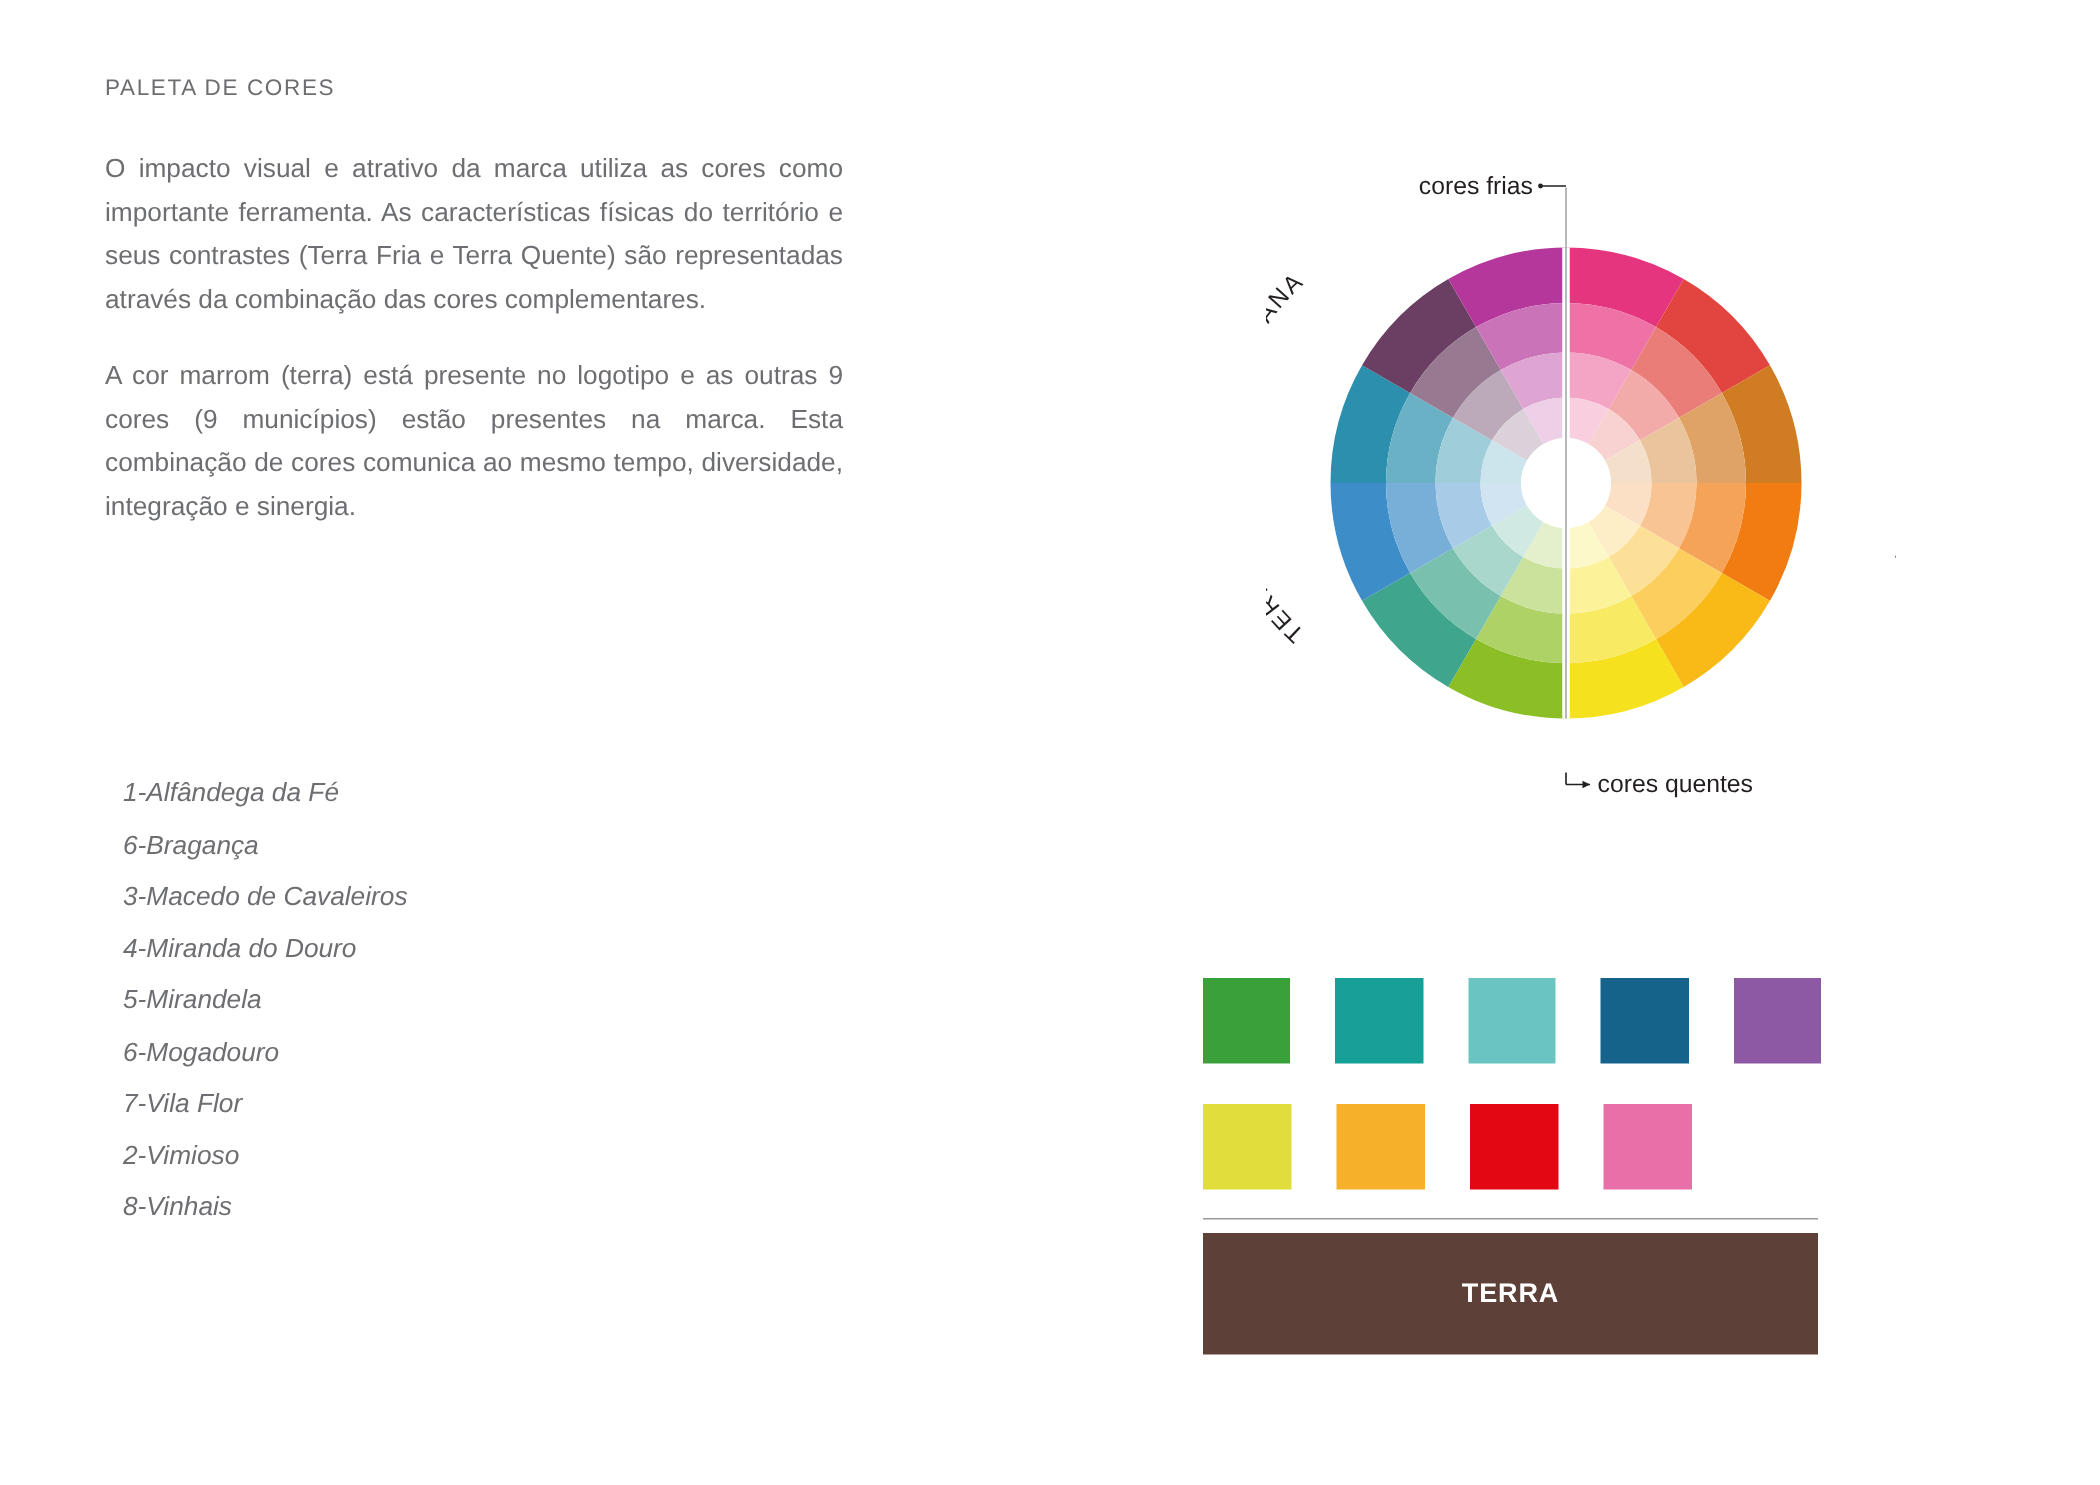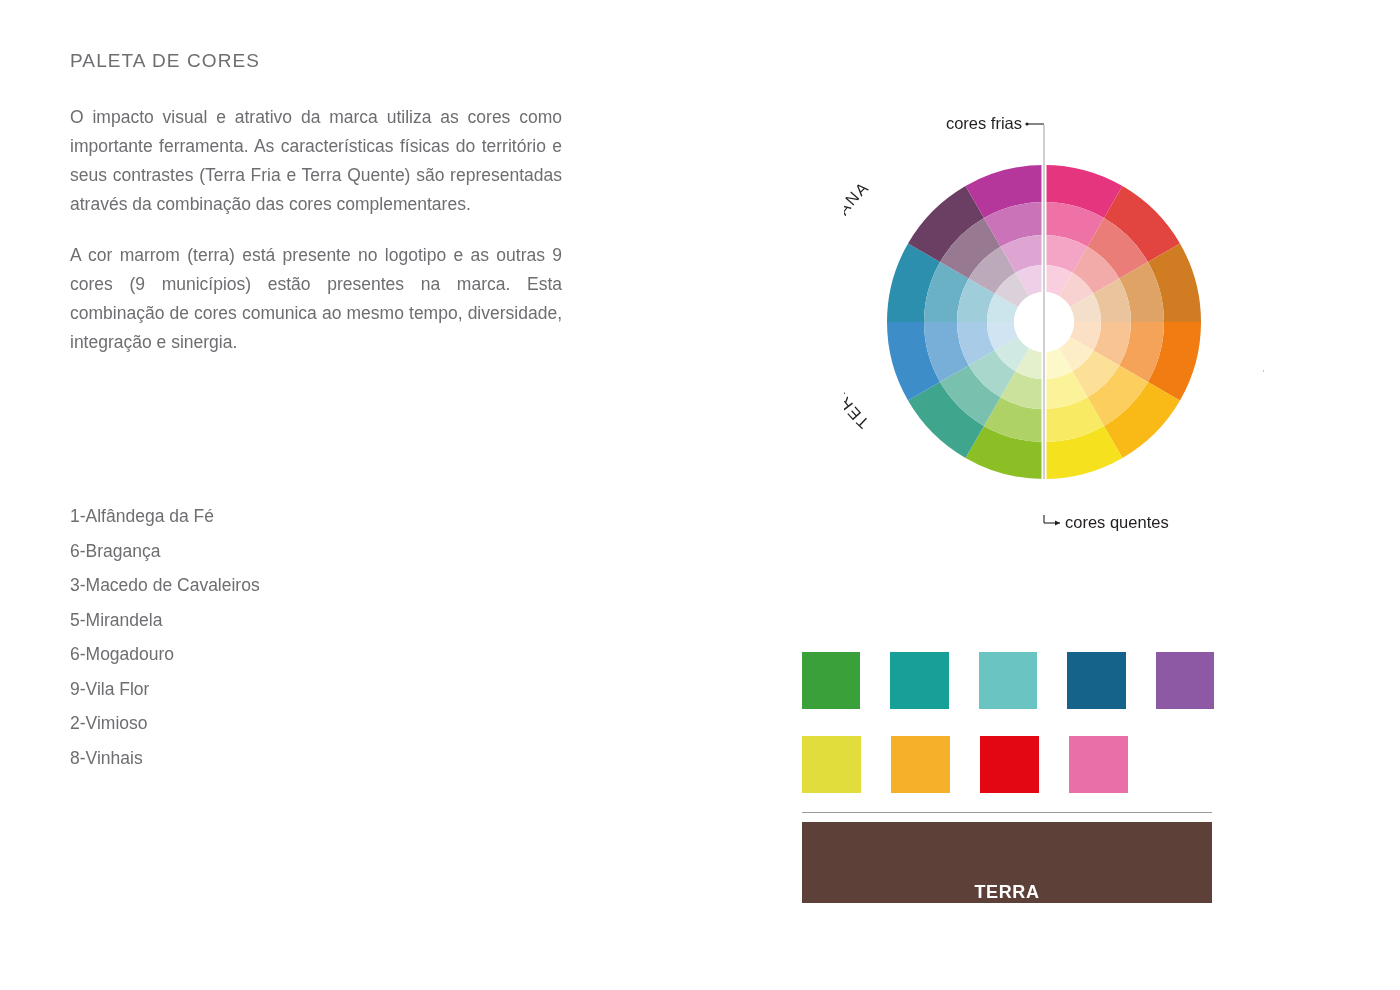--- a/index.html
+++ b/index.html
@@ -17,21 +17,21 @@
   }
 
   
   #left-column {
     position: absolute;
     left: 70px;
     top: 50px;
     width: 500px;
   }
   #page-title {
-    font-size: 19px;
+    font-size: 15px;
     letter-spacing: 1.1px;
     color: #6d6e71;
     font-weight: 400;
     margin: 0 0 30px 0;
     line-height: 1.2;
   }
   .body-paragraph {
     font-size: 17.5px;
     line-height: 1.66;
     color: #6d6e71;
@@ -39,22 +39,23 @@
     width: 492px;
     margin: 0 0 22px 0;
     font-weight: 400;
   }
   #municipality-list {
     position: absolute;
     left: 70px;
     top: 508px;
     width: 420px;
     list-style: none;
-    margin: 0;
+    margin: 12px;
     padding: 0;
+    font-style: italic;
   }
   #municipality-list li {
     font-size: 17.5px;
     color: #6d6e71;
     line-height: 1.0;
     margin-bottom: 17px;
     white-space: nowrap;
   }
 
   
@@ -107,21 +108,21 @@
     height: 1px;
     background: #9a9a9a;
   }
   #terra-bar {
     position: absolute;
     left: 802px;
     top: 822px;
     width: 410px;
     height: 81px;
     display: flex;
-    align-items: flex-end;
+    align-items: center;
     justify-content: center;
   }
   #terra-bar-label {
     color: #ffffff;
     font-size: 18px;
     font-weight: bold;
     letter-spacing: 0.6px;
   }
 </style>
 </head>
@@ -130,23 +131,24 @@
 <div id="left-column">
   <h1 id="page-title">PALETA DE CORES</h1>
   <p class="body-paragraph">O impacto visual e atrativo da marca utiliza as cores como importante ferramenta. As características físicas do território e seus contrastes (Terra Fria e Terra Quente)  são representadas através da combinação das cores complementares.</p>
   <p class="body-paragraph">A cor marrom (terra) está presente no logotipo e as outras 9 cores (9 municípios) estão presentes na marca. Esta combinação de cores comunica ao mesmo tempo, diversidade, integração e sinergia.</p>
 </div>
 
 <ul id="municipality-list">
     <li>1-Alfândega da Fé</li>
     <li>6-Bragança</li>
     <li>3-Macedo de Cavaleiros</li>
+    <li>4-Miranda do Douro</li>
     <li>5-Mirandela</li>
     <li>6-Mogadouro</li>
-    <li>9-Vila Flor</li>
+    <li>7-Vila Flor</li>
     <li>2-Vimioso</li>
     <li>8-Vinhais</li>
   </ul>
 
 <div id="color-wheel-figure">
   <svg id="color-wheel-svg" width="420" height="450" viewBox="0 0 420 450">
     <defs>
       <path id="arc-left" d="M 62,350 A 155,155 0 0 1 62,70" fill="none"></path>
       <path id="arc-right" d="M 358,78 A 152,152 0 0 1 358,342" fill="none"></path>
     </defs>

